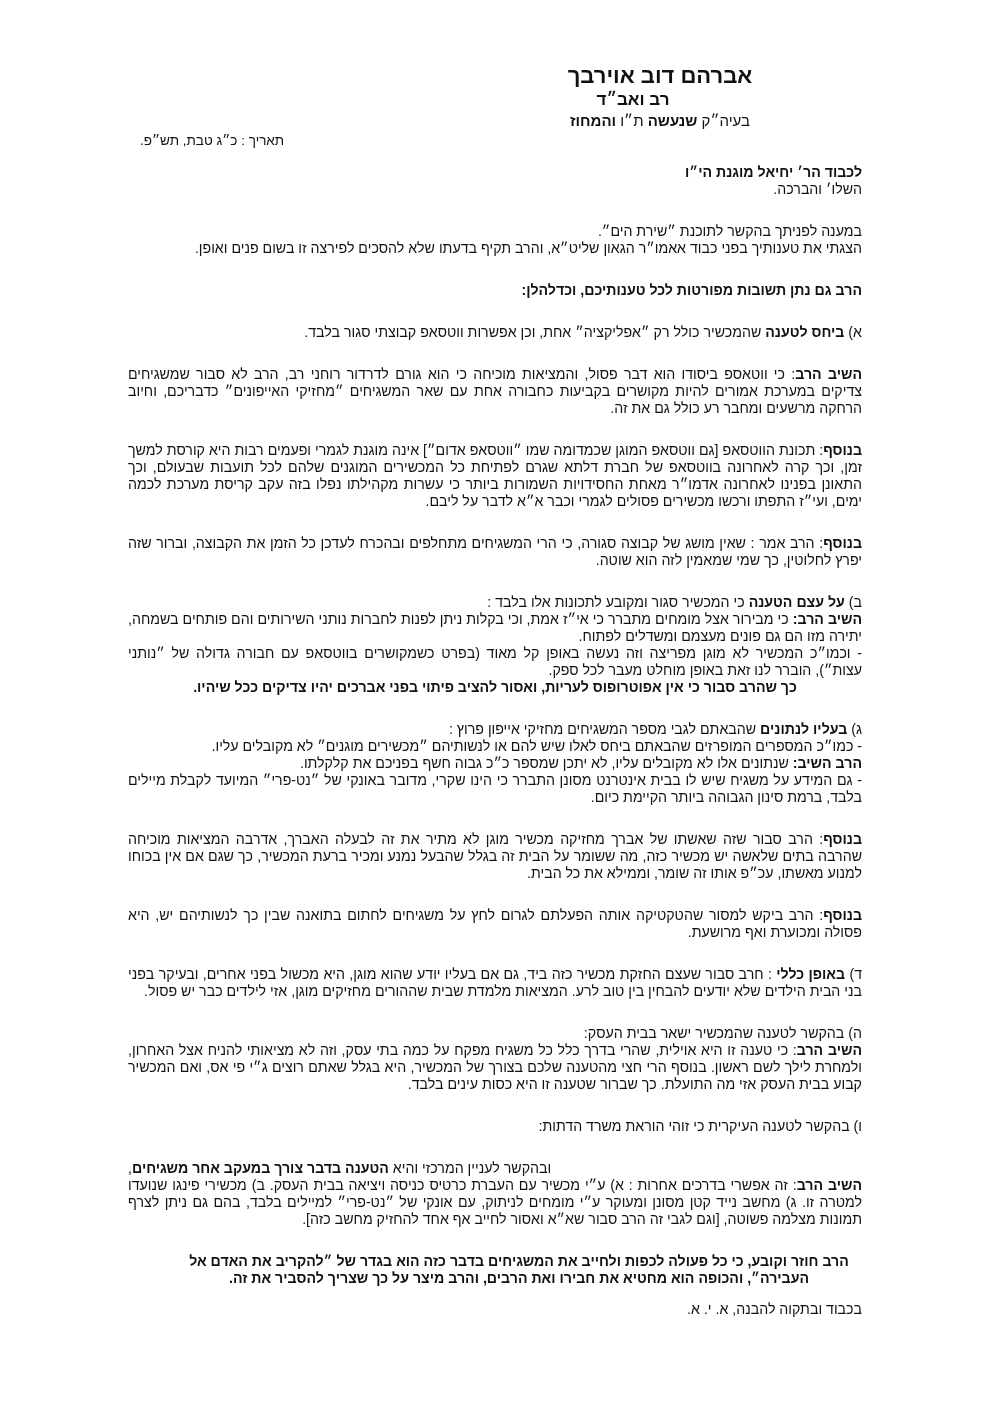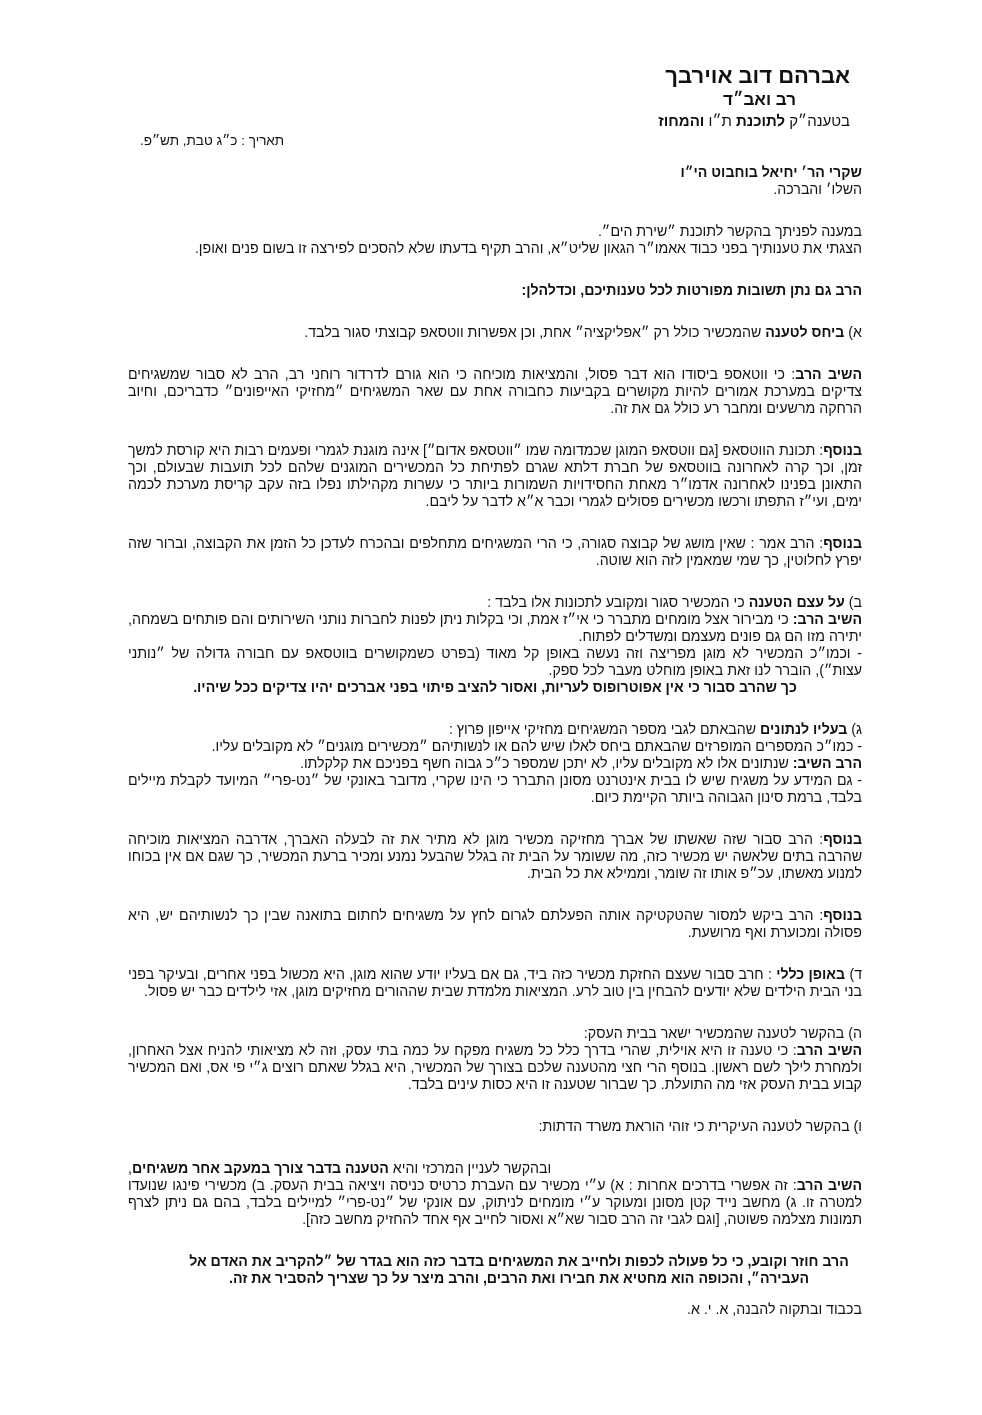--- a/index.html
+++ b/index.html
@@ -3,21 +3,21 @@
 <meta charset="utf-8">
 <style>
   html, body { margin: 0; padding: 0; background: #ffffff; }
   body { width: 982px; height: 1415px; position: relative; overflow: hidden; }
   .page {
     position: absolute; left: 128px; top: 0; width: 734px;
     direction: rtl; text-align: right;
     font-family: "Liberation Sans", "DejaVu Sans", sans-serif;
     font-size: 14.2px; line-height: 17px; color: #111;
   }
-  .header { position: absolute; right: 0; top: 62px; width: 360px; text-align: right; }
+  .header { position: absolute; right: 16px; top: 62px; width: 360px; text-align: center; }
   .h-name { font-size: 22px; font-weight: bold; line-height: 27px; margin-right: 12px; }
   .h-title { font-size: 17px; font-weight: bold; line-height: 22px; margin-right: 66px; }
   .h-place { font-size: 15px; line-height: 20px; margin-right: 12px; }
   .h-place b { font-weight: bold; }
   .date { position: absolute; left: 0; top: 132px; direction: rtl; font-size: 13.5px; margin-left: 12px; }
   .body { position: absolute; right: 0; top: 164px; width: 734px; }
   p { margin: 0; }
   .gap { height: 17px; }
   .gap-s { height: 8px; }
   .justify { text-align: justify; text-align-last: right; }
@@ -28,27 +28,27 @@
   .sig { margin-top: 14px; }
 </style>
 </head>
 <body>
 
 <div class="page">
 
   <div class="header">
     <div class="h-name">אברהם דוב אוירבך</div>
     <div class="h-title">רב ואב״ד</div>
-    <div class="h-place"><span>בטענה״ק </span><b>לתוכנת</b><span> ת״ו </span><b>והמחוז</b></div>
+    <div class="h-place"><span>בעיה״ק </span><b>שנעשה</b><span> ת״ו </span><b>והמחוז</b></div>
   </div>
 
   <div class="date">תאריך : כ״ג טבת, תש״פ.</div>
 
   <div class="body">
-    <p class="bold">שקרי הר׳ יחיאל בוחבוט הי״ו</p>
+    <p class="bold">לכבוד הר׳ יחיאל מוגנת הי״ו</p>
     <p>השלו׳ והברכה.</p>
     <div class="gap"></div>
     <div class="gap-s"></div>
 
     <p>במענה לפניתך בהקשר לתוכנת ״שירת הים״.</p>
     <p class="justify">הצגתי את טענותיך בפני כבוד אאמו״ר הגאון שליט״א, והרב תקיף בדעתו שלא להסכים לפירצה זו בשום פנים ואופן.</p>
     <div class="gap"></div>
     <div class="gap-s"></div>
 
     <p class="bold">הרב גם נתן תשובות מפורטות לכל טענותיכם, וכדלהלן:</p>

